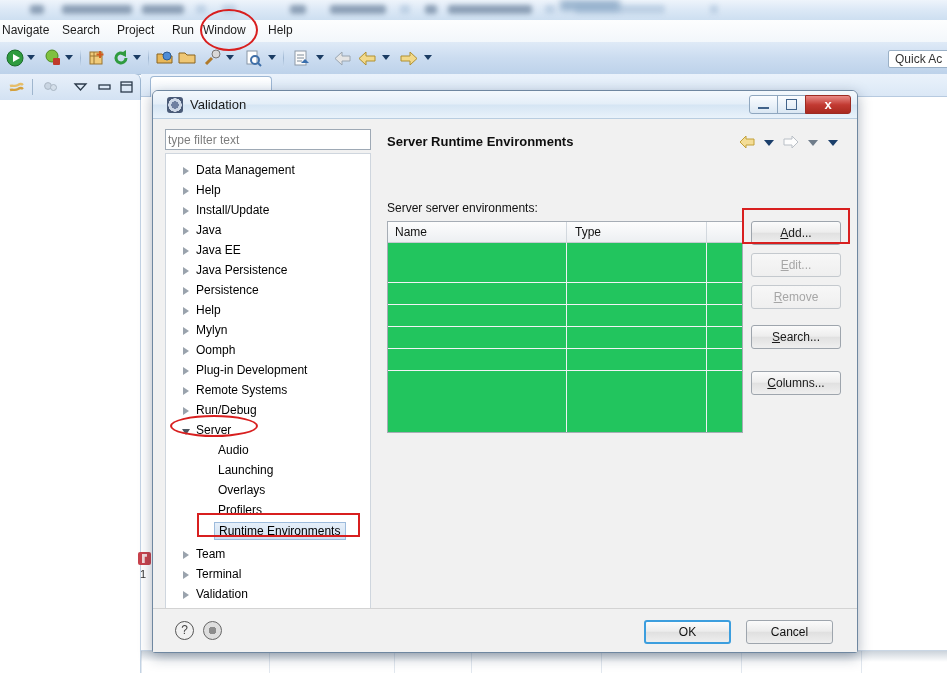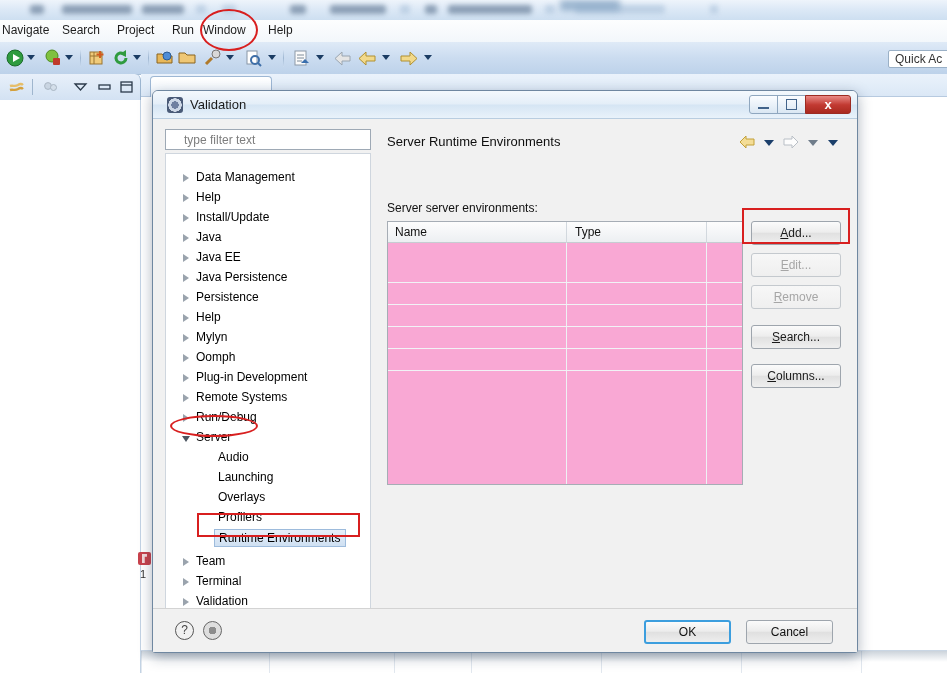--- a/index.html
+++ b/index.html
@@ -142,21 +142,21 @@
     width:46px;border-radius:0 3px 3px 0;
     background:linear-gradient(180deg,#e98a86,#c23a32 52%,#a9291f);
     color:#fff;border-color:#9c2b22;font-weight:bold;font-size:13px;
   }
   .wb .bar{width:11px;height:2px;background:#41638a;margin-top:6px;}
   .wb .sq{width:9px;height:9px;border:1.6px solid #41638a;}
 
   .filter-box{
     position:absolute;left:12px;top:38px;width:206px;height:21px;
     background:#fff;border:1px solid #9ea9b5;box-sizing:border-box;
-    font-size:12px;color:#7d7d7d;padding:3px 0 0 18px;
+    font-size:12px;color:#7d7d7d;padding:3px 0 0 2px;
   }
 
   .tree-pane{
     position:absolute;left:12px;top:62px;width:206px;height:459px;
     background:#fff;border:1px solid #c5ccd4;border-top:none;box-sizing:border-box;
     overflow:hidden;
   }
   .tree-pane-border{
     position:absolute;left:12px;top:62px;width:206px;height:459px;
     border:1px solid #cfd6de;box-sizing:border-box;pointer-events:none;
@@ -193,36 +193,36 @@
     background:linear-gradient(90deg,#f0f5fa,#c9dbeb 45%,#b7cfe4);
     border:1px solid #9db9d2;border-radius:2px;box-sizing:border-box;
   }
   .sb-grip{position:absolute;left:3px;width:7px;height:1px;background:#6b8aa8;}
 
   .rt-pane{position:absolute;left:226px;top:36px;width:468px;height:485px;}
   .rt-header{
     position:absolute;left:0;top:0;width:468px;height:30px;
     background:#f1f1f1;border-bottom:1px solid #c9c9c9;
   }
-  .rt-title{position:absolute;left:8px;top:7px;font-size:13px;font-weight:normal;color:#0f0f0f;}
+  .rt-title{position:absolute;left:8px;top:7px;font-size:13px;font-weight:bold;color:#0f0f0f;}
   .nav-ic{position:absolute;top:8px;}
   .nav-chev{
     position:absolute;top:13px;width:0;height:0;
     border-left:5px solid transparent;border-right:5px solid transparent;
     border-top:6px solid #1b3f6b;
   }
   .rt-body{
     position:absolute;left:0;top:30px;width:468px;height:455px;background:#f1f1f1;
   }
   .rt-desc{position:absolute;left:8px;top:12px;font-size:12px;color:#111;}
   .rt-lbl{position:absolute;left:8px;top:44px;font-size:12px;color:#111;}
 
   .tbl{
-    position:absolute;left:8px;top:64px;width:356px;height:264px;
-    background:#f9a8d4;border:1px solid #a6adb5;box-sizing:border-box;overflow:hidden;
+    position:absolute;left:8px;top:64px;width:356px;height:212px;
+    background:#22c55e;border:1px solid #a6adb5;box-sizing:border-box;overflow:hidden;
   }
   .tbl-head{
     position:absolute;left:0;top:0;width:100%;height:21px;
     background:linear-gradient(180deg,#fdfdfd,#eceff2);
     border-bottom:1px solid #c6ccd2;box-sizing:border-box;
   }
   .th{position:absolute;top:3px;font-size:12px;color:#111;}
   .th-div{position:absolute;top:0;width:1px;height:21px;background:#d2d8de;}
   .col-div{position:absolute;top:21px;width:1px;height:243px;background:#eef1f4;}
   .row-div{position:absolute;left:0;width:100%;height:1px;background:#f1f3f6;}
@@ -457,21 +457,21 @@
       <div class="wb">
           <div class="sq"></div>
         </div>
       <div class="wb close">x</div>
     </div>
   </div>
 
   <div class="filter-box">type filter text</div>
 
   <div class="tree-pane">
-    <div style="position:absolute;left:30px;top:11px;width:176px;height:459px;">
+    <div style="position:absolute;left:30px;top:4px;width:176px;height:459px;">
       <div class="tnode" style="top:4px">
         <span class="twist"></span>
         <span class="lbl">Data Management</span>
         </div>
       <div class="tnode" style="top:24px">
         <span class="twist"></span>
         <span class="lbl">Help</span>
         </div>
       <div class="tnode" style="top:44px">
         <span class="twist"></span>
@@ -601,21 +601,21 @@
         <div class="row-div" style="top:104px"></div>
         <div class="row-div" style="top:126px"></div>
         <div class="row-div" style="top:148px"></div>
       </div>
 
       <div class="btnbar">
         <div class="pbtn" style="top:0px"><u>A</u>dd...</div>
         <div class="pbtn dis" style="top:32px"><u>E</u>dit...</div>
         <div class="pbtn dis" style="top:64px"><u>R</u>emove</div>
         <div class="pbtn" style="top:104px"><u>S</u>earch...</div>
-        <div class="pbtn" style="top:143px"><u>C</u>olumns...</div>
+        <div class="pbtn" style="top:150px"><u>C</u>olumns...</div>
       </div>
     </div>
   </div>
 
   <div class="dlg-footer">
     <div class="help-ic">?</div>
     <div class="apply-ic"></div>
     <div class="fbtn default" style="left:491px">OK</div>
     <div class="fbtn" style="left:593px">Cancel</div>
   </div>

